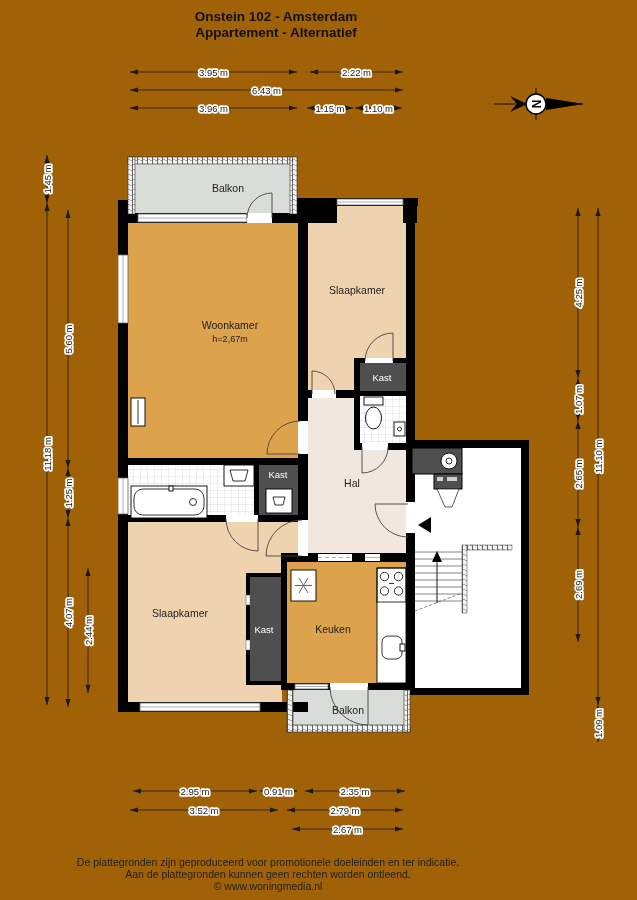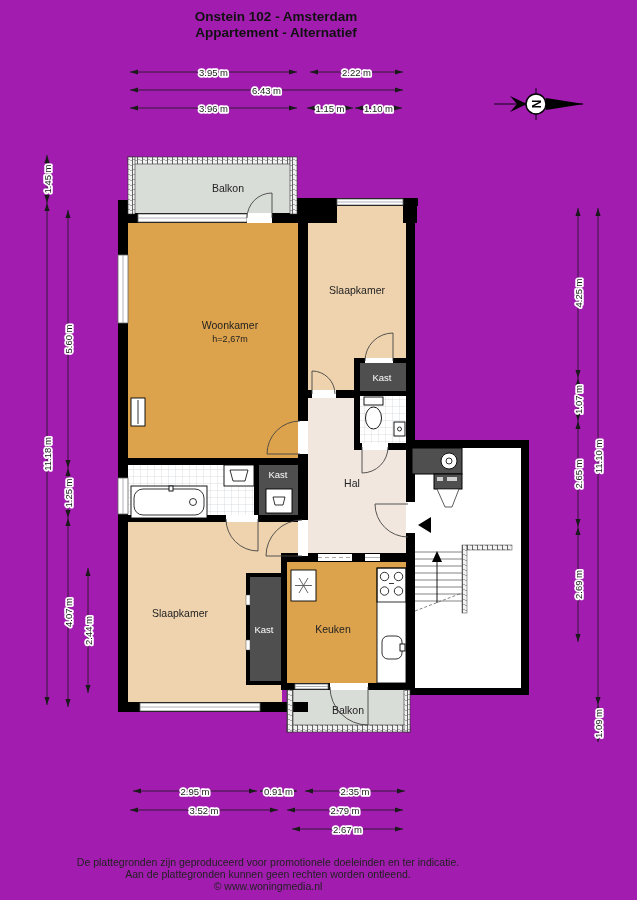--- a/index.html
+++ b/index.html
@@ -1,16 +1,16 @@
 <!DOCTYPE html>
 <html><head>
 <meta charset="utf-8">
 <style>
   html,body{margin:0;padding:0;background:#ffffff;}
-  .page{width:637px;height:900px;position:relative;background:#a21caf;margin:0 auto;
+  .page{width:637px;height:900px;position:relative;background:#a16207;margin:0 auto;
         font-family:"Liberation Sans", sans-serif;}
   svg{display:block;}
   .title-line{font-family:"Liberation Sans",sans-serif;font-weight:bold;font-size:13.5px;
               fill:#111;text-anchor:middle;}
   .room-label{font-size:10.5px;fill:#222;text-anchor:middle;}
   .room-sub{font-size:9px;fill:#222;text-anchor:middle;}
   .kast-label{font-size:9.5px;fill:#ffffff;text-anchor:middle;}
   .footer-line{font-size:10.5px;fill:#222;text-anchor:middle;}
   .dimline{stroke:#1a1a1a;stroke-width:0.8;}
   .dimtext{font-family:"Liberation Sans",sans-serif;font-size:9.5px;fill:#1a1a1a;

